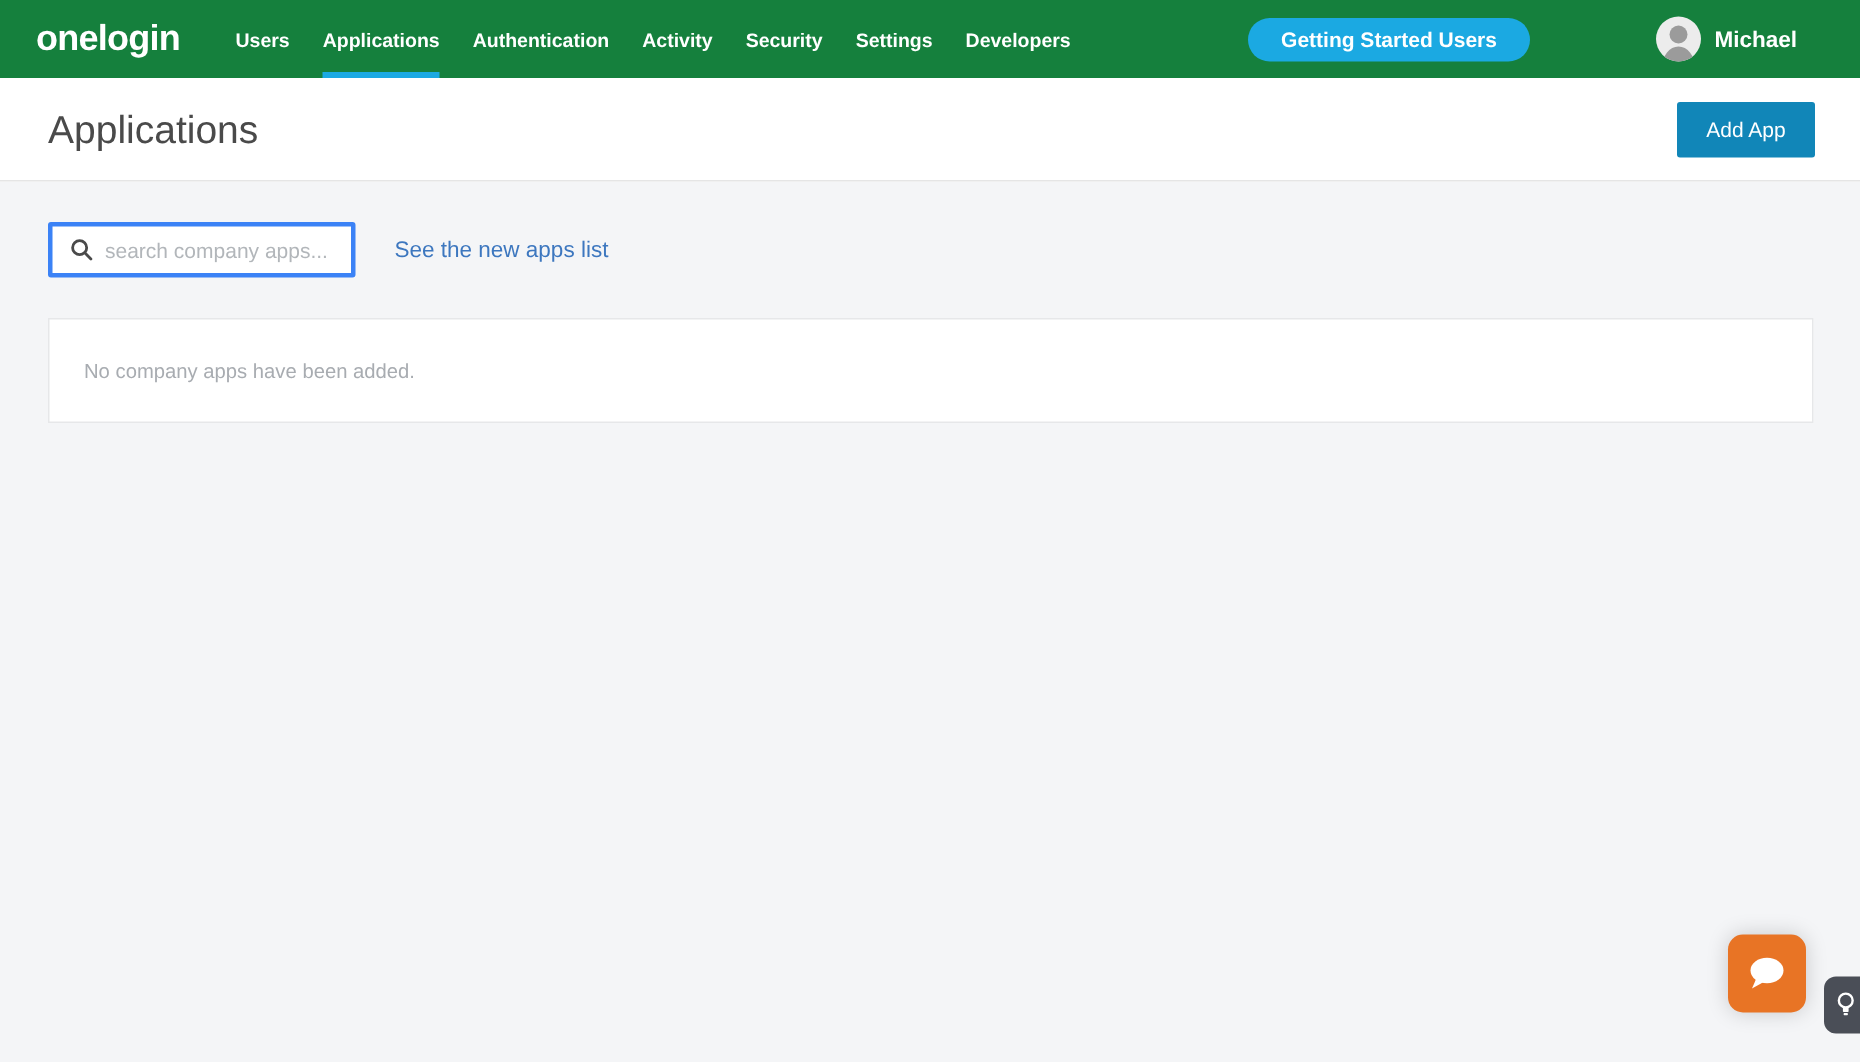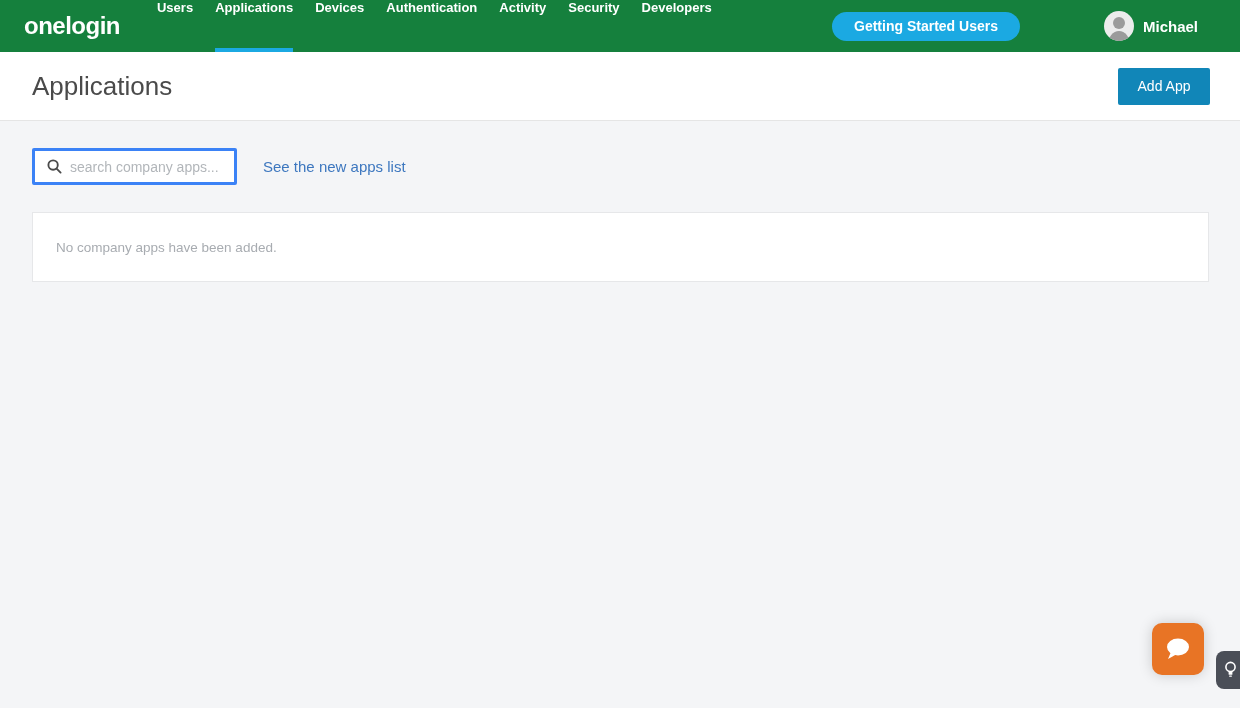--- a/index.html
+++ b/index.html
@@ -25,20 +25,21 @@
     font-size: 24px;
     font-weight: 700;
     letter-spacing: -0.5px;
     align-self: center;
     margin-right: 26px;
   }
   .nav-items { display: flex; align-items: stretch; }
   .nav-item {
     position: relative;
     display: flex;
+    align-items: center;
     color: #ffffff;
     font-size: 13px;
     font-weight: 700;
     padding: 0 11px;
     cursor: pointer;
     white-space: nowrap;
   }
   .nav-item.active .active-bar {
     position: absolute;
     left: 11px; right: 11px; bottom: 0;
@@ -203,30 +204,30 @@
 
   <div class="nav-items">
     <div class="nav-item">
       <span>Users</span>
     </div>
     <div class="nav-item active">
       <span>Applications</span>
       <span class="active-bar"></span>
     </div>
     <div class="nav-item">
-      <span>Devices</span>
-    </div>
-    <div class="nav-item">
       <span>Authentication</span>
     </div>
     <div class="nav-item">
       <span>Activity</span>
     </div>
     <div class="nav-item">
       <span>Security</span>
+    </div>
+    <div class="nav-item">
+      <span>Settings</span>
     </div>
     <div class="nav-item">
       <span>Developers</span>
     </div>
   </div>
 
   <button class="pill-btn">Getting Started Users</button>
 
   <div class="user-area">
     <div class="avatar">

